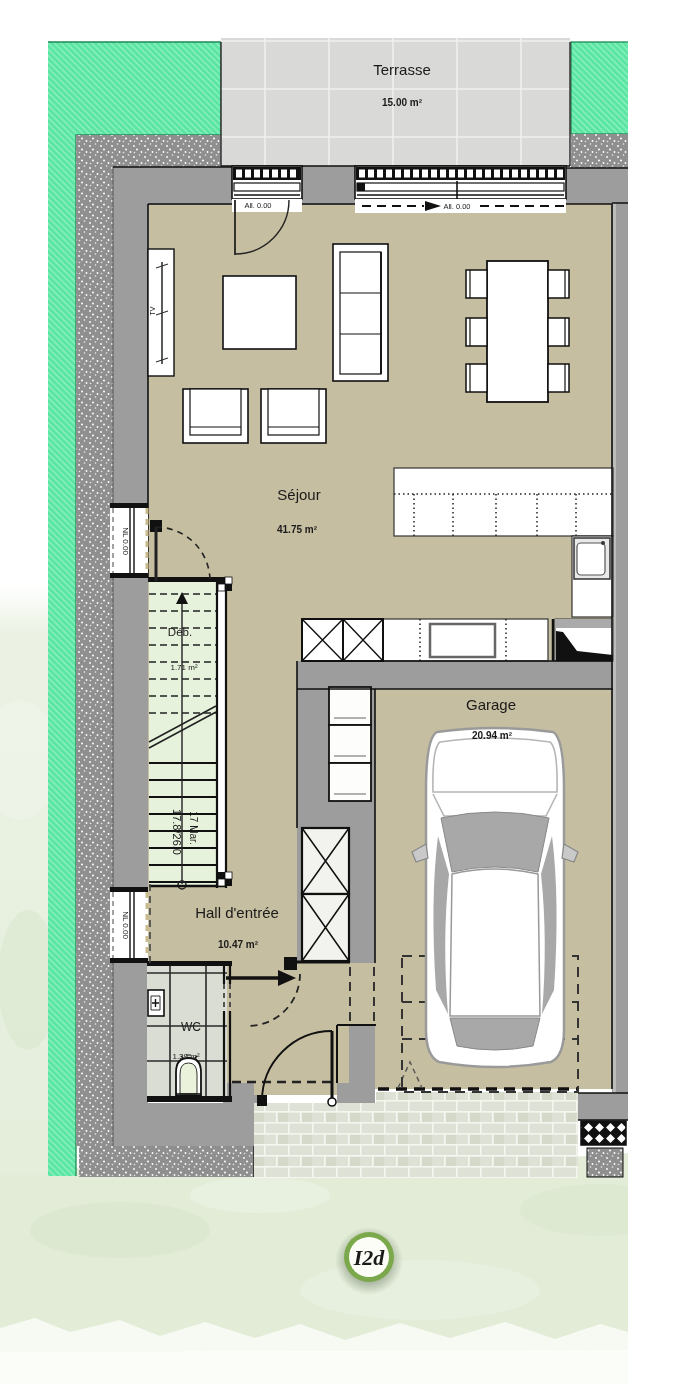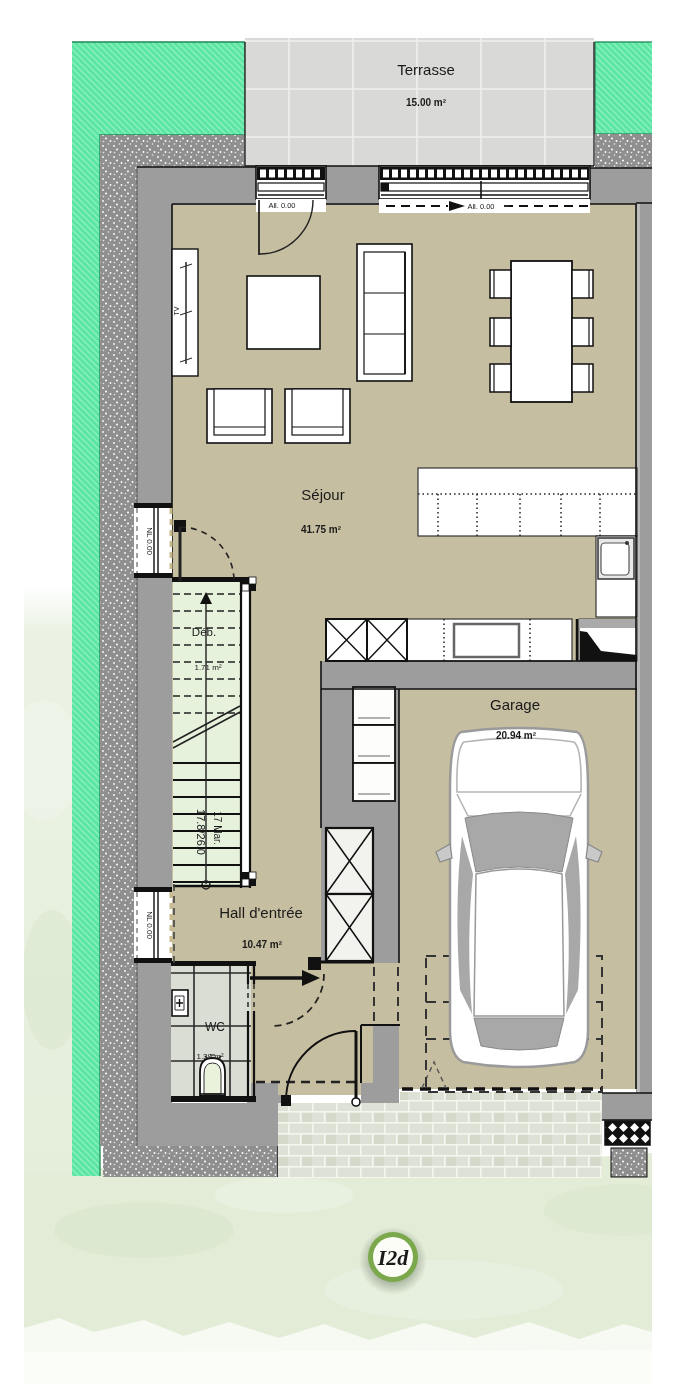--- a/index.html
+++ b/index.html
@@ -1,16 +1,16 @@
 <!DOCTYPE html>
 <html><head>
 <meta charset="utf-8">
 <style>
 html,body{margin:0;padding:0;background:#fff;}
-#page{position:relative;width:628px;height:1384px;background:#0ea5e9;overflow:hidden;font-family:"Liberation Sans",sans-serif;margin-left:24px;}
+#page{position:relative;width:628px;height:1384px;background:#0ea5e9;overflow:hidden;font-family:"Liberation Sans",sans-serif;}
 svg{position:absolute;top:0;left:0;display:block;}
 text{font-family:"Liberation Sans",sans-serif;fill:#1a1a1a;}
 </style>
 </head>
 <body>
 <div id="page">
 <svg width="700" height="1384" viewBox="0 0 700 1384">
 <defs>
 <pattern id="ghatch" width="4.4" height="4.4" patternTransform="rotate(45)" patternUnits="userSpaceOnUse">
   <rect width="4.4" height="4.4" fill="#5ae6a2"></rect>

